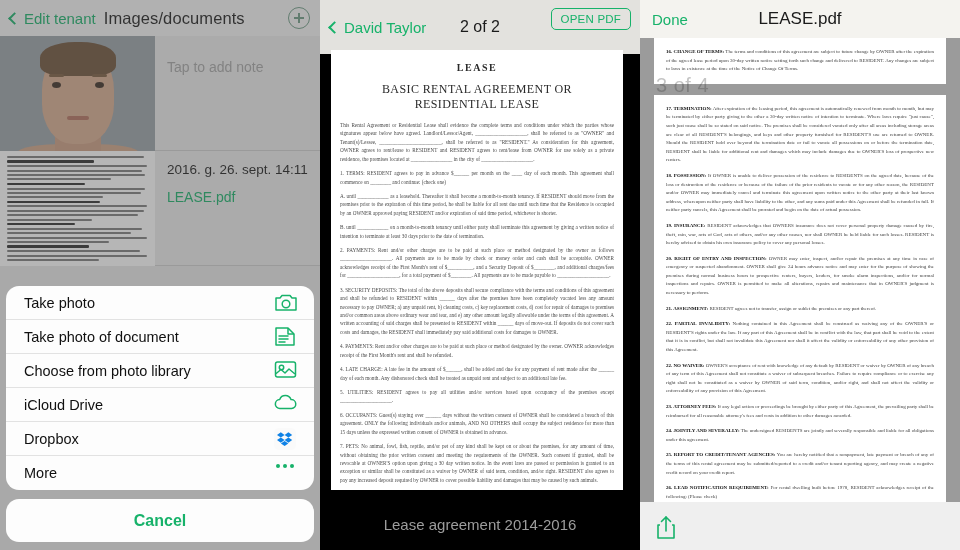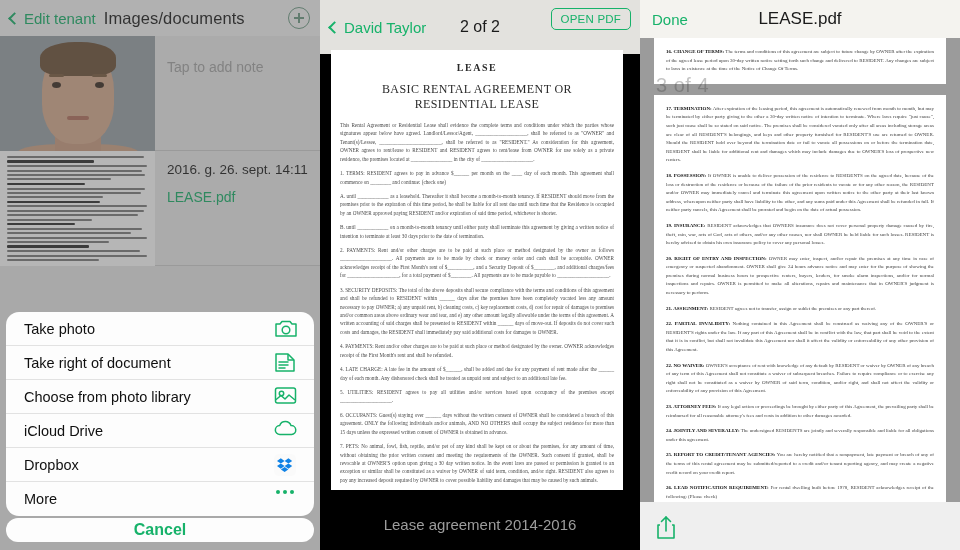--- a/index.html
+++ b/index.html
@@ -74,21 +74,21 @@
   }
   .sheet-group {
     background: #fdfdfd; border-radius: 13px; overflow: hidden;
   }
   .sheet-item {
     height: 34px; display: flex; align-items: center; justify-content: space-between;
     padding: 0 16px 0 18px; border-bottom: 1px solid #e2e2e2; font-size: 14.5px; color: #101010;
   }
   .sheet-item:last-child { border-bottom: none; }
   .sheet-cancel {
-    margin-top: 2px; background: #fdfdfd; border-radius: 13px; height: 24px;
+    margin-top: 9px; background: #fdfdfd; border-radius: 13px; height: 43px;
     display: flex; align-items: center; justify-content: center;
     color: #17b26a; font-size: 16px; font-weight: 600;
   }
   .ico { width: 24px; height: 22px; position: relative; }
   .ico svg { display: block; }
 
   
   #panel-mid { background: #000; }
   .nav-bar-mid {
     height: 54px; background: #e3e2de; display: flex; align-items: center;
@@ -214,21 +214,21 @@
           <span>Take photo</span>
           <span class="ico">
             <svg width="24" height="20" viewBox="0 0 24 20" fill="none" stroke="#17b26a" stroke-width="1.5">
               <path d="M2 6h4l2-2.5h8L18 6h4v12H2z" stroke-linejoin="round"></path>
               <circle cx="12" cy="12" r="3.8"></circle>
             </svg>
           </span>
         </div>
 
         <div class="sheet-item">
-          <span>Take right of document</span>
+          <span>Take photo of document</span>
           <span class="ico">
             <svg width="22" height="21" viewBox="0 0 22 21" fill="none" stroke="#17b26a" stroke-width="1.5">
               <path d="M2 2h12l6 6v11H2z" stroke-linejoin="round"></path>
               <path d="M14 2v6h6" stroke-linejoin="round"></path>
               <path d="M5 10h9M5 13h9M5 16h6" stroke-linecap="round"></path>
             </svg>
           </span>
         </div>
 
         <div class="sheet-item">

